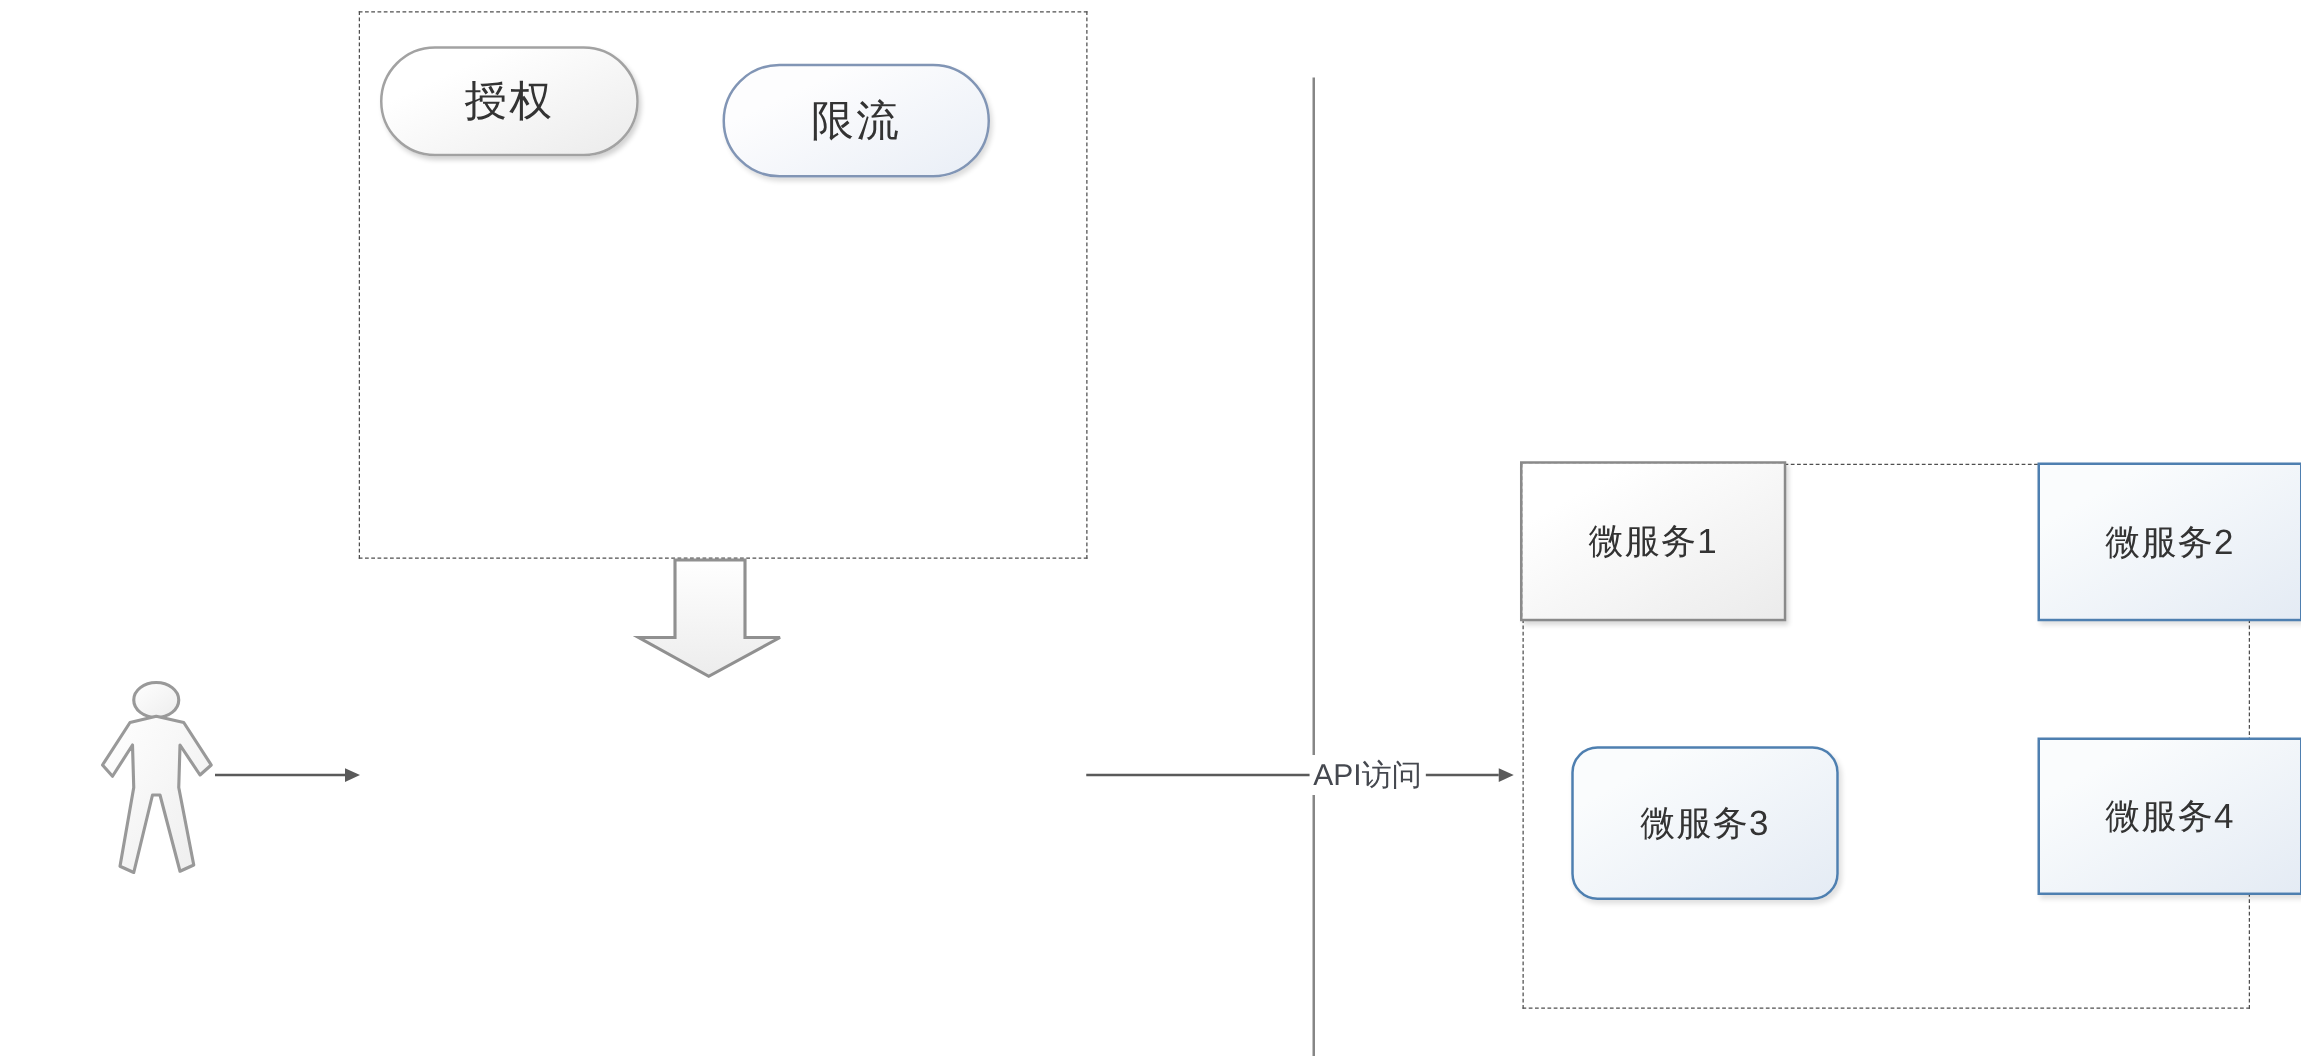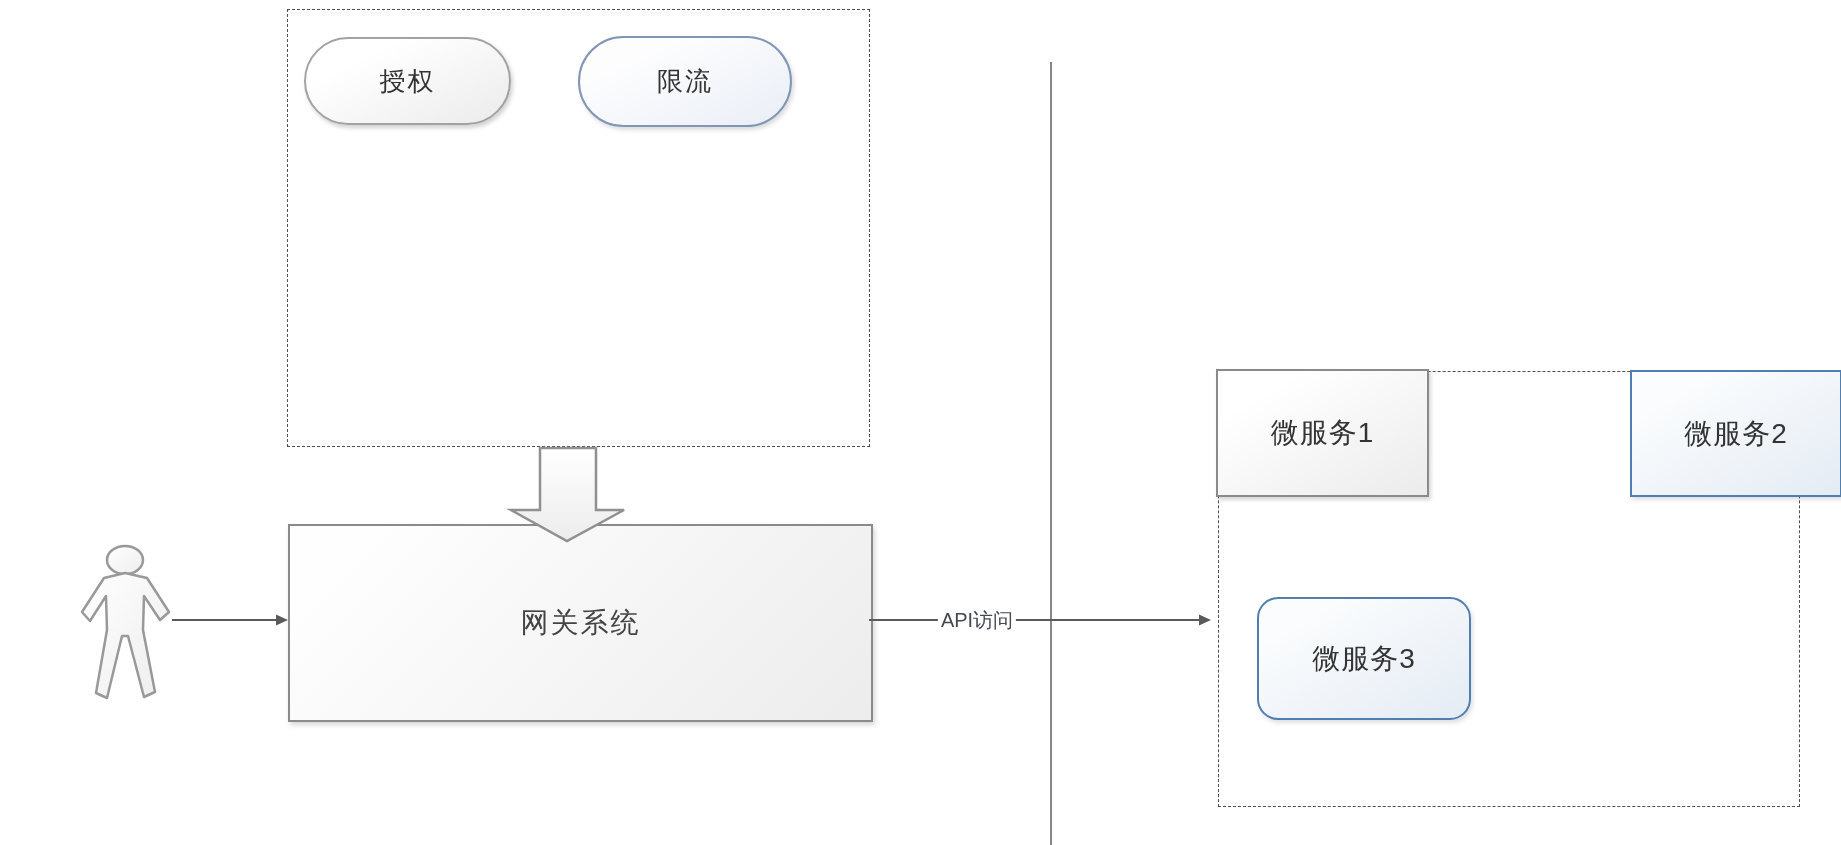--- a/index.html
+++ b/index.html
@@ -16,21 +16,21 @@
     position: absolute;
     border: 1px dashed #4f4f4f;
     background: transparent;
   }
   .pill {
     position: absolute;
     display: flex;
     align-items: center;
     justify-content: center;
     border-radius: 999px;
-    font-size: 26px;
+    font-size: 34px;
     letter-spacing: 2px;
     color: #333333;
   }
   .pill.gray {
     border: 2px solid #a2a2a2;
     background: linear-gradient(155deg, #ffffff 25%, #ebebeb 100%);
     box-shadow: 2px 3px 4px rgba(0,0,0,0.18);
   }
   .pill.blue {
     border: 2px solid #8195b5;
@@ -73,54 +73,54 @@
     left: 1050px; top: 62px; width: 2px; height: 783px;
     background: #868686;
   }
   .svg-overlay {
     position: absolute;
     left: 0; top: 0; width: 1841px; height: 845px;
     pointer-events: none;
   }
   .api-label {
     position: absolute;
-    left: 977px; top: 620px;
+    left: 1094px; top: 620px;
     transform: translate(-50%, -50%);
     background: #ffffff;
     padding: 0 3px;
-    font-size: 20px;
+    font-size: 24px;
     color: #45484f;
     white-space: nowrap;
   }
 </style>
 </head>
 <body>
 
 <div class="stage">
 
   <div class="dashed-group" style="left:287px; top:9px; width:581px; height:436px;"></div>
 
   <div class="pill gray" style="left:304px; top:37px; width:203px; height:84px;">授权</div>
 
-  <div class="pill blue" style="left:578px; top:36px; width:210px; height:87px;">限流</div>
+  <div class="pill blue" style="left:578px; top:51px; width:210px; height:87px;">限流</div>
 
 
 
-  <div class="gateway-box">网关系统</div>
 
   <div class="divider-line"></div>
 
   <div class="dashed-group" style="left:1218px; top:371px; width:580px; height:434px;"></div>
 
   <div class="rect-box gray" style="left:1216px; top:369px; width:209px; height:124px;">微服务1</div>
 
   <div class="rect-box blue" style="left:1590px; top:370px; width:208px; height:123px;">微服务2</div>
 
   <div class="rect-box blue" style="left:1217px; top:597px; width:210px; height:119px;border-radius:21px;">微服务3</div>
 
+  <div class="rect-box blue" style="left:1590px; top:590px; width:208px; height:122px;">微服务4</div>
 
   <svg class="svg-overlay" viewBox="0 0 1841 845">
     <defs>
       <linearGradient id="gradArrow" x1="0" y1="0" x2="0" y2="1">
         <stop offset="0" stop-color="#ffffff"></stop>
         <stop offset="1" stop-color="#ececec"></stop>
       </linearGradient>
       <linearGradient id="gradActor" x1="0" y1="0" x2="1" y2="1">
         <stop offset="0" stop-color="#ffffff"></stop>
         <stop offset="1" stop-color="#ededed"></stop>

